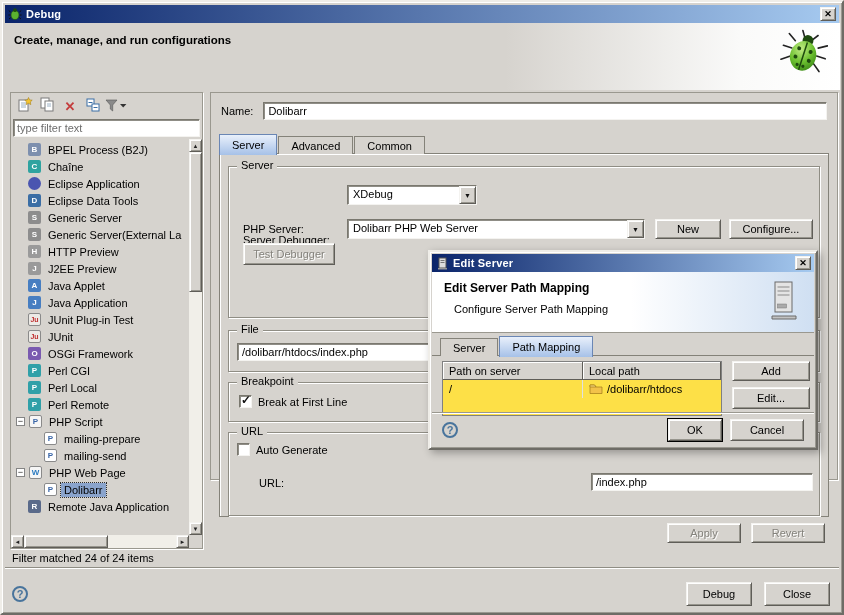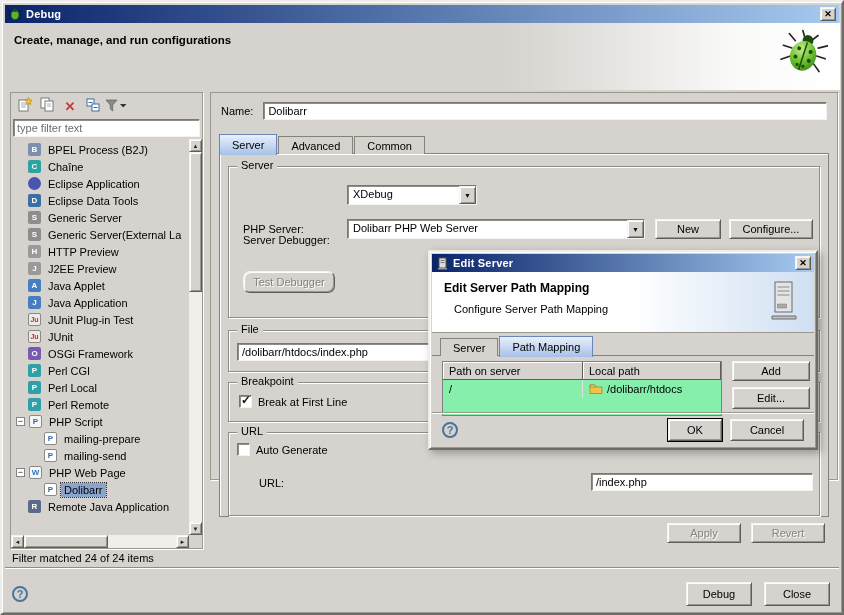--- a/index.html
+++ b/index.html
@@ -85,21 +85,21 @@
   
   .dialog{position:absolute;left:426px;top:248px;width:390px;height:200px;background:#d6d3ce;border:2px solid;border-color:#efede8 #6e6c66 #6e6c66 #efede8;box-shadow:inset 1px 1px 0 #fff, inset -1px -1px 0 #9a9890, 3px 3px 8px rgba(0,0,0,.3);z-index:10;}
   .dlg-titlebar{position:absolute;left:2px;top:2px;right:2px;height:18px;display:flex;align-items:center;gap:4px;padding:0 3px;color:#fff;font-weight:bold;}
   .dlg-header{position:absolute;left:2px;top:20px;right:2px;height:61px;background:linear-gradient(to right,#ffffff 52%,#cfdff2 100%);border-bottom:1px solid #9a988f;}
   .dlg-heading{position:absolute;left:12px;top:9px;font-weight:bold;font-size:12px;}
   .dlg-subheading{position:absolute;left:22px;top:31px;}
   .dlg-server-icon{position:absolute;right:16px;top:8px;}
   .dlg-tabs{position:absolute;left:10px;top:83px;height:21px;display:flex;align-items:flex-end;z-index:2;}
   .dlg-tabline{position:absolute;left:2px;right:2px;top:103px;border-top:1px solid #848279;}
   .dlg-content{position:absolute;left:2px;right:2px;top:104px;height:60px;overflow:hidden;}
-  .dlg-table{position:absolute;left:10px;top:5px;width:280px;height:55px;background:#86efac;border:1px solid #808080;}
+  .dlg-table{position:absolute;left:10px;top:5px;width:280px;height:55px;background:#fde047;border:1px solid #808080;}
   .thead{display:flex;height:18px;}
   .th{height:18px;display:flex;align-items:center;padding:0 6px;background:#d6d3ce;border-right:1px solid #5f5d58;border-bottom:1px solid #5f5d58;box-shadow:inset 1px 1px 0 #fff;}
   .th:nth-child(1){width:140px;}
   .th:nth-child(2){width:138px;}
   .tr{display:flex;height:18px;}
   .td{display:flex;align-items:center;padding:0 6px;overflow:hidden;white-space:nowrap;}
   .tr .td:nth-child(1){width:140px;border-right:1px solid #e0e0e0;}
   .tr .td:nth-child(2){width:138px;}
   .cell-local{gap:4px;}
   .dlg-side-buttons{position:absolute;left:300px;top:5px;width:80px;}
@@ -367,21 +367,21 @@
           <span class="combo-text">XDebug</span>
           <span class="combo-btn raised">▼</span>
         </div>
         <span class="flabel" style="left:14px;top:56px;">PHP Server:</span>
         <div class="combo" style="left:118px;top:52px;width:298px;">
           <span class="combo-text">Dolibarr PHP Web Server</span>
           <span class="combo-btn raised">▼</span>
         </div>
         <button class="btn" style="left:426px;top:52px;width:66px;height:20px;">New</button>
         <button class="btn" style="left:500px;top:52px;width:84px;height:20px;">Configure...</button>
-        <button class="btn disabled" style="left:14px;top:104px;width:92px;height:22px;border-radius:7px;">Test Debugger</button>
+        <button class="btn disabled" style="left:14px;top:76px;width:92px;height:22px;">Test Debugger</button>
       </div>
 
       <div class="group file">
         <span class="legend">File</span>
         <input class="ti" type="text" style="position: absolute; left: 8px; right: 8px; top: 12px;" value="/dolibarr/htdocs/index.php">
       </div>
 
       <div class="group breakpoint">
         <span class="legend">Breakpoint</span>
         <div class="cbrow" style="left:10px;top:12px;">

